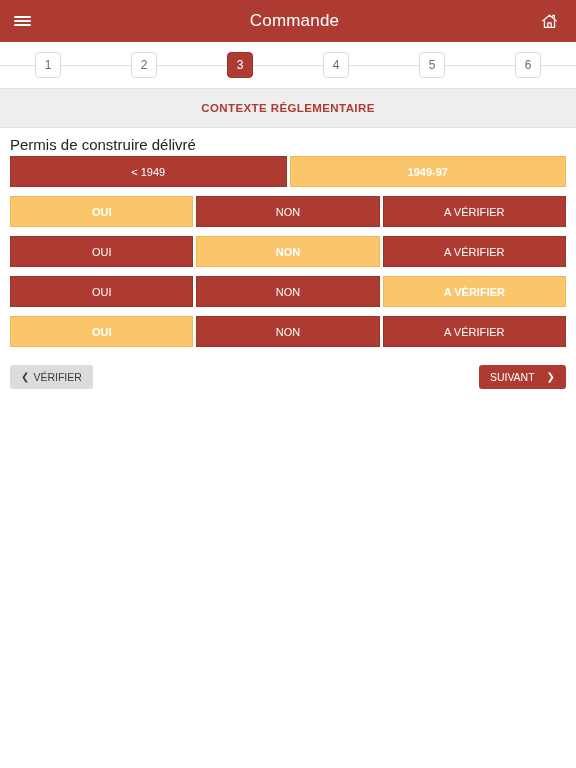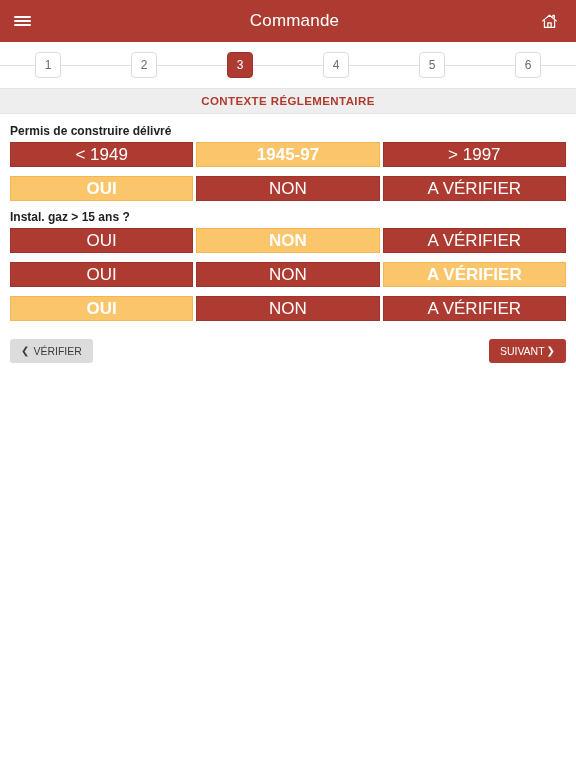--- a/index.html
+++ b/index.html
@@ -106,21 +106,21 @@
   }
   .step-box.active {
     background: #ad3b31;
     border-color: #9c342b;
     color: #ffffff;
   }
 
   
   .section-band {
     background: #eeeeee;
-    height: 26px;
+    height: 40px;
     display: flex;
     align-items: center;
     justify-content: center;
     border-top: 1px solid #e4e4e4;
     border-bottom: 1px solid #e4e4e4;
     box-sizing: border-box;
   }
   .section-band-text {
     color: #b03a2e;
     font-size: 11.5px;
@@ -130,37 +130,37 @@
 
   
   .form {
     padding: 10px 10px 0 10px;
     box-sizing: border-box;
   }
   .field {
     margin-bottom: 9px;
   }
   .field-label {
-    font-size: 12px;
-    font-weight: bold;
+    font-size: 15px;
+    font-weight: normal;
     color: #222222;
     margin-bottom: 4px;
     line-height: 14px;
   }
   .btn-group {
     display: flex;
     gap: 3px;
   }
   .opt {
     flex: 1 1 0;
-    height: 25px;
-    display: flex;
-    align-items: center;
-    justify-content: center;
-    font-size: 17px;
+    height: 31px;
+    display: flex;
+    align-items: center;
+    justify-content: center;
+    font-size: 11px;
     color: #ffffff;
     background: #ad3b31;
     border: 1px solid #9c342b;
     box-sizing: border-box;
     cursor: pointer;
     user-select: none;
   }
   .opt.selected {
     background: #fbc56b;
     border-color: #f3b752;
@@ -193,21 +193,21 @@
     background: #ad3b31;
     color: #ffffff;
     border: none;
     border-radius: 3px;
     font-size: 10.5px;
     padding: 6px 11px;
     font-family: inherit;
     cursor: pointer;
     display: inline-flex;
     align-items: center;
-    gap: 2px;
+    gap: 12px;
   }
   .chev { font-size: 10px; line-height: 1; }
 </style>
 </head>
 <body>
 
 <div class="appbar">
   <div class="menu-btn">
     <span>
       <span class="bar"></span>
@@ -251,35 +251,33 @@
 <div class="section-band">
   <span class="section-band-text">CONTEXTE RÉGLEMENTAIRE</span>
 </div>
 
 <div class="form">
 
   <div class="field">
     <div class="field-label">Permis de construire délivré</div>
     <div class="btn-group">
       <div class="opt">&lt; 1949</div>
-      <div class="opt selected">1945-97</div>
-      <div class="opt">&gt; 1997</div>
+      <div class="opt selected">1949-97</div>
     </div>
   </div>
 
   <div class="field">
     <div class="btn-group">
       <div class="opt selected">OUI</div>
       <div class="opt">NON</div>
       <div class="opt">A VÉRIFIER</div>
     </div>
   </div>
 
   <div class="field">
-    <div class="field-label">Instal. gaz &gt; 15 ans ?</div>
     <div class="btn-group">
       <div class="opt">OUI</div>
       <div class="opt selected">NON</div>
       <div class="opt">A VÉRIFIER</div>
     </div>
   </div>
 
   <div class="field">
     <div class="btn-group">
       <div class="opt">OUI</div>

